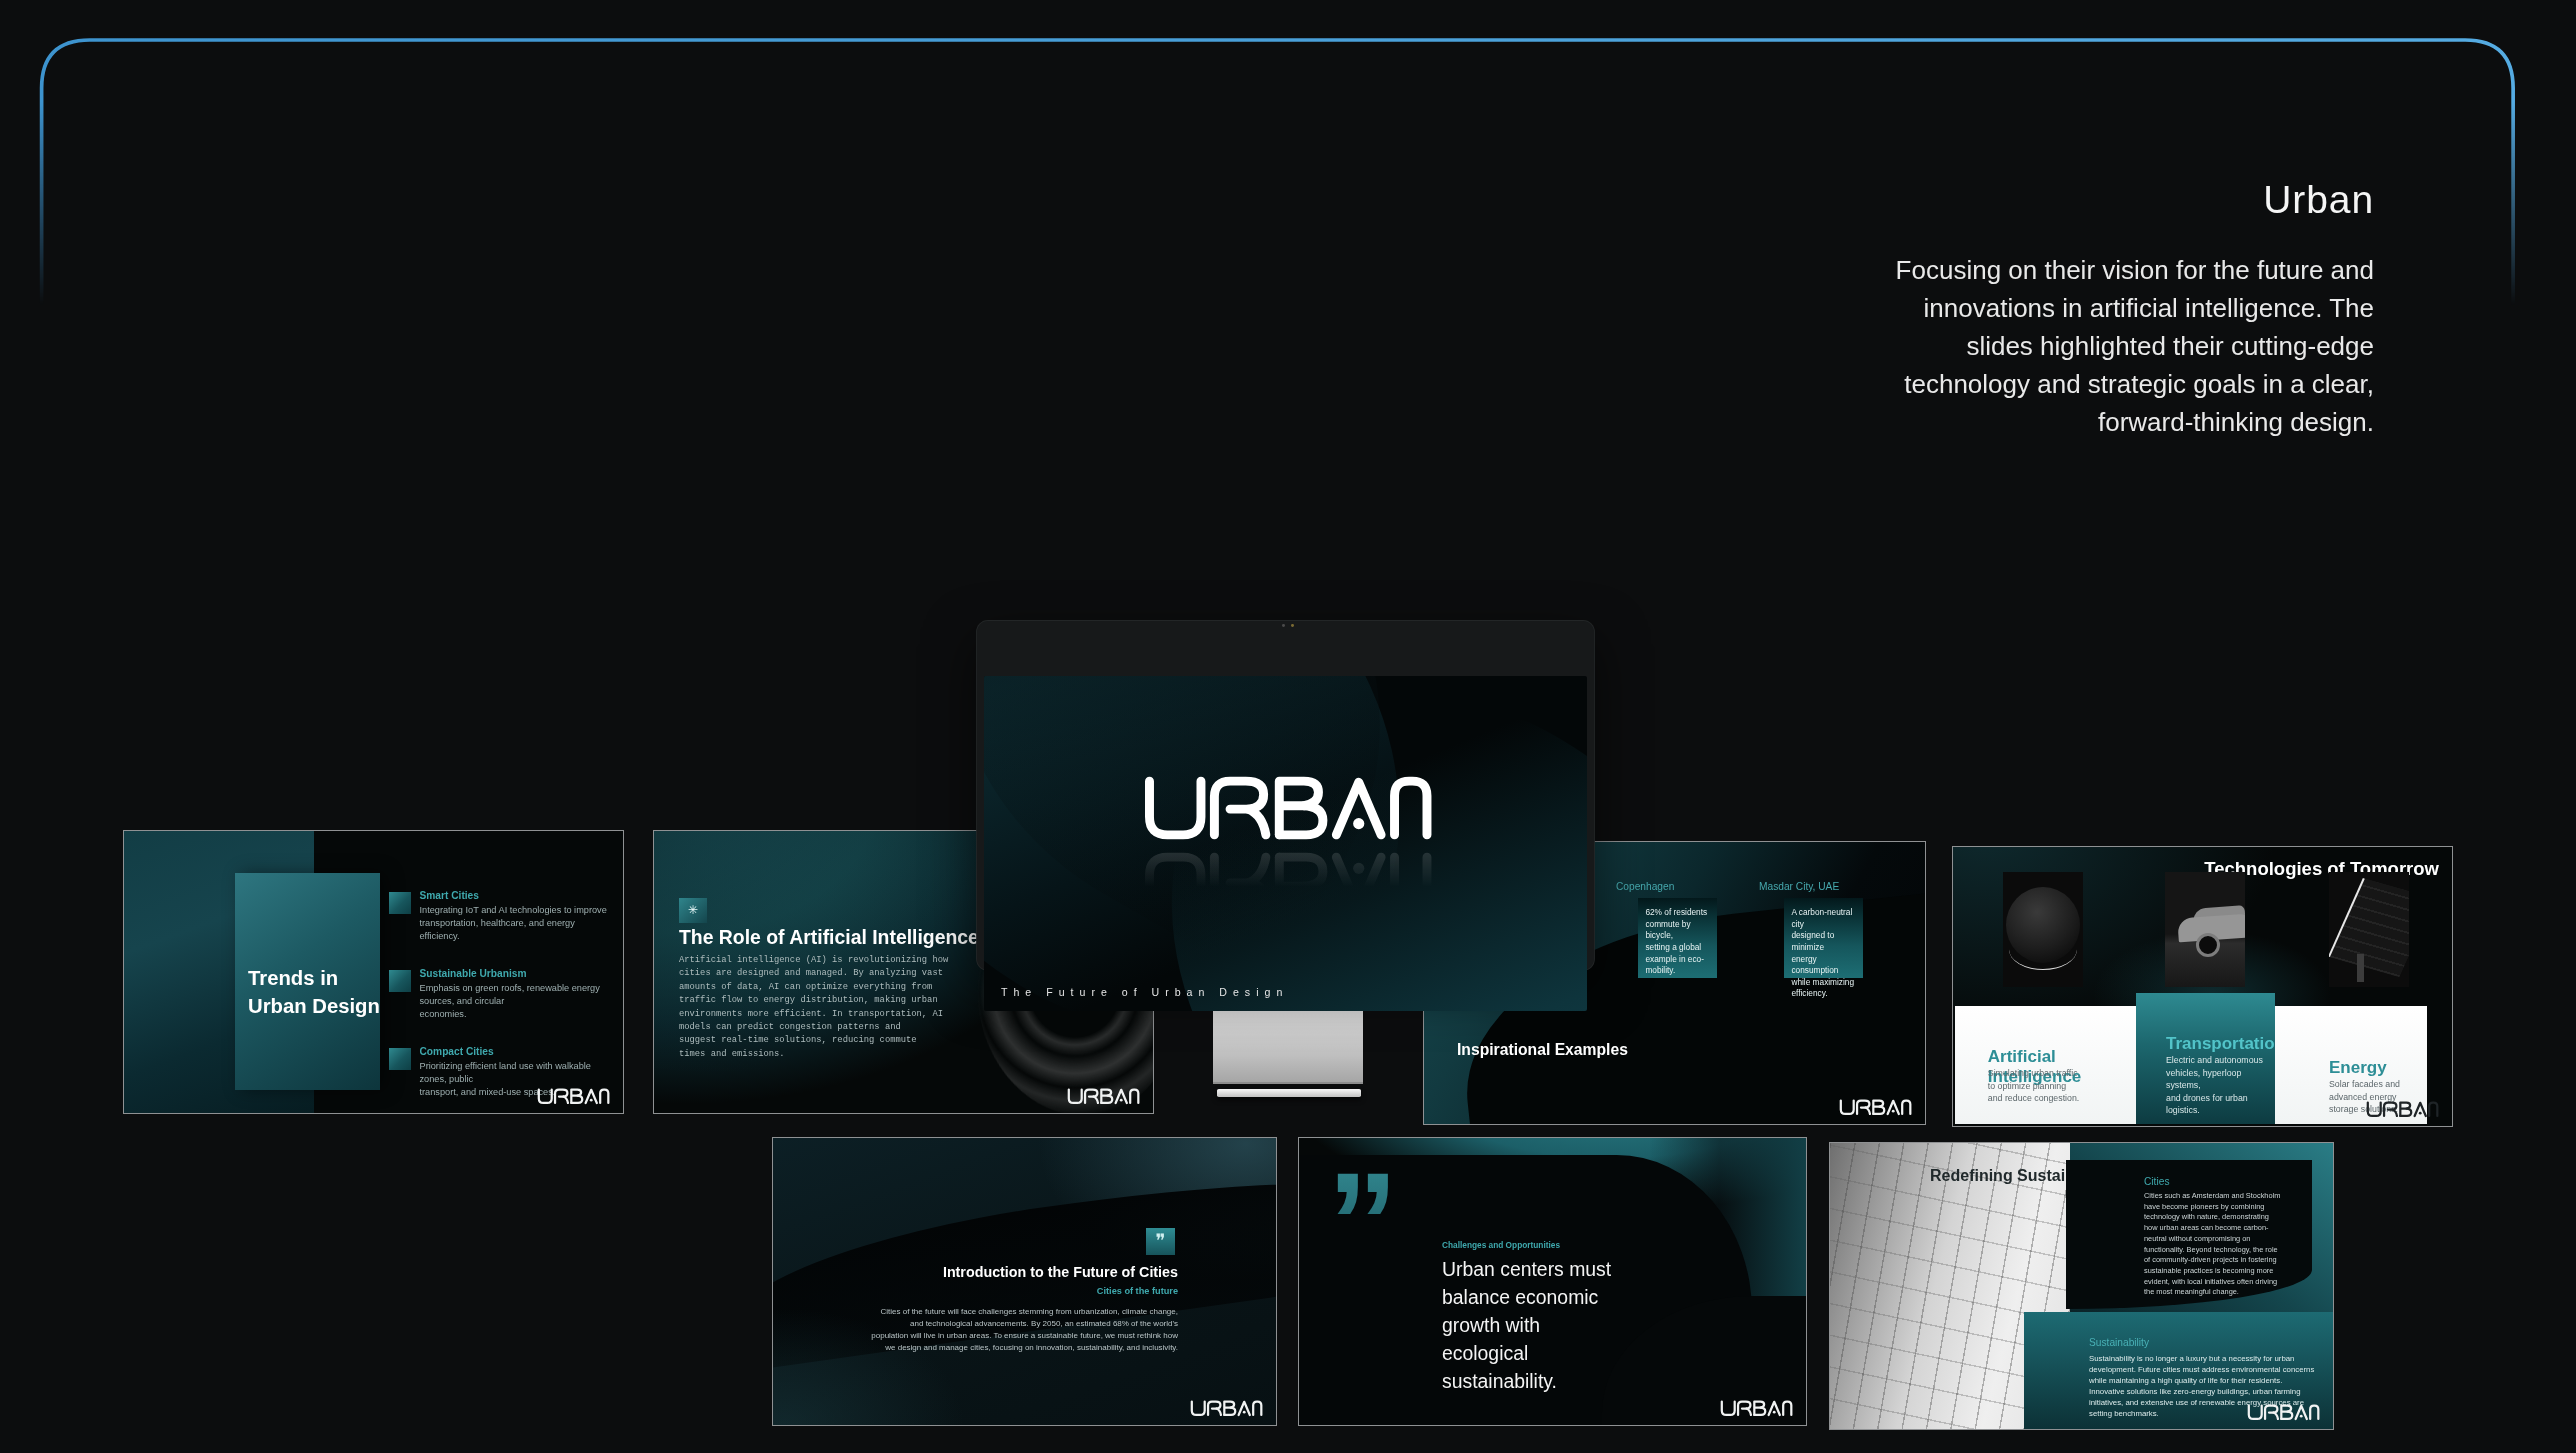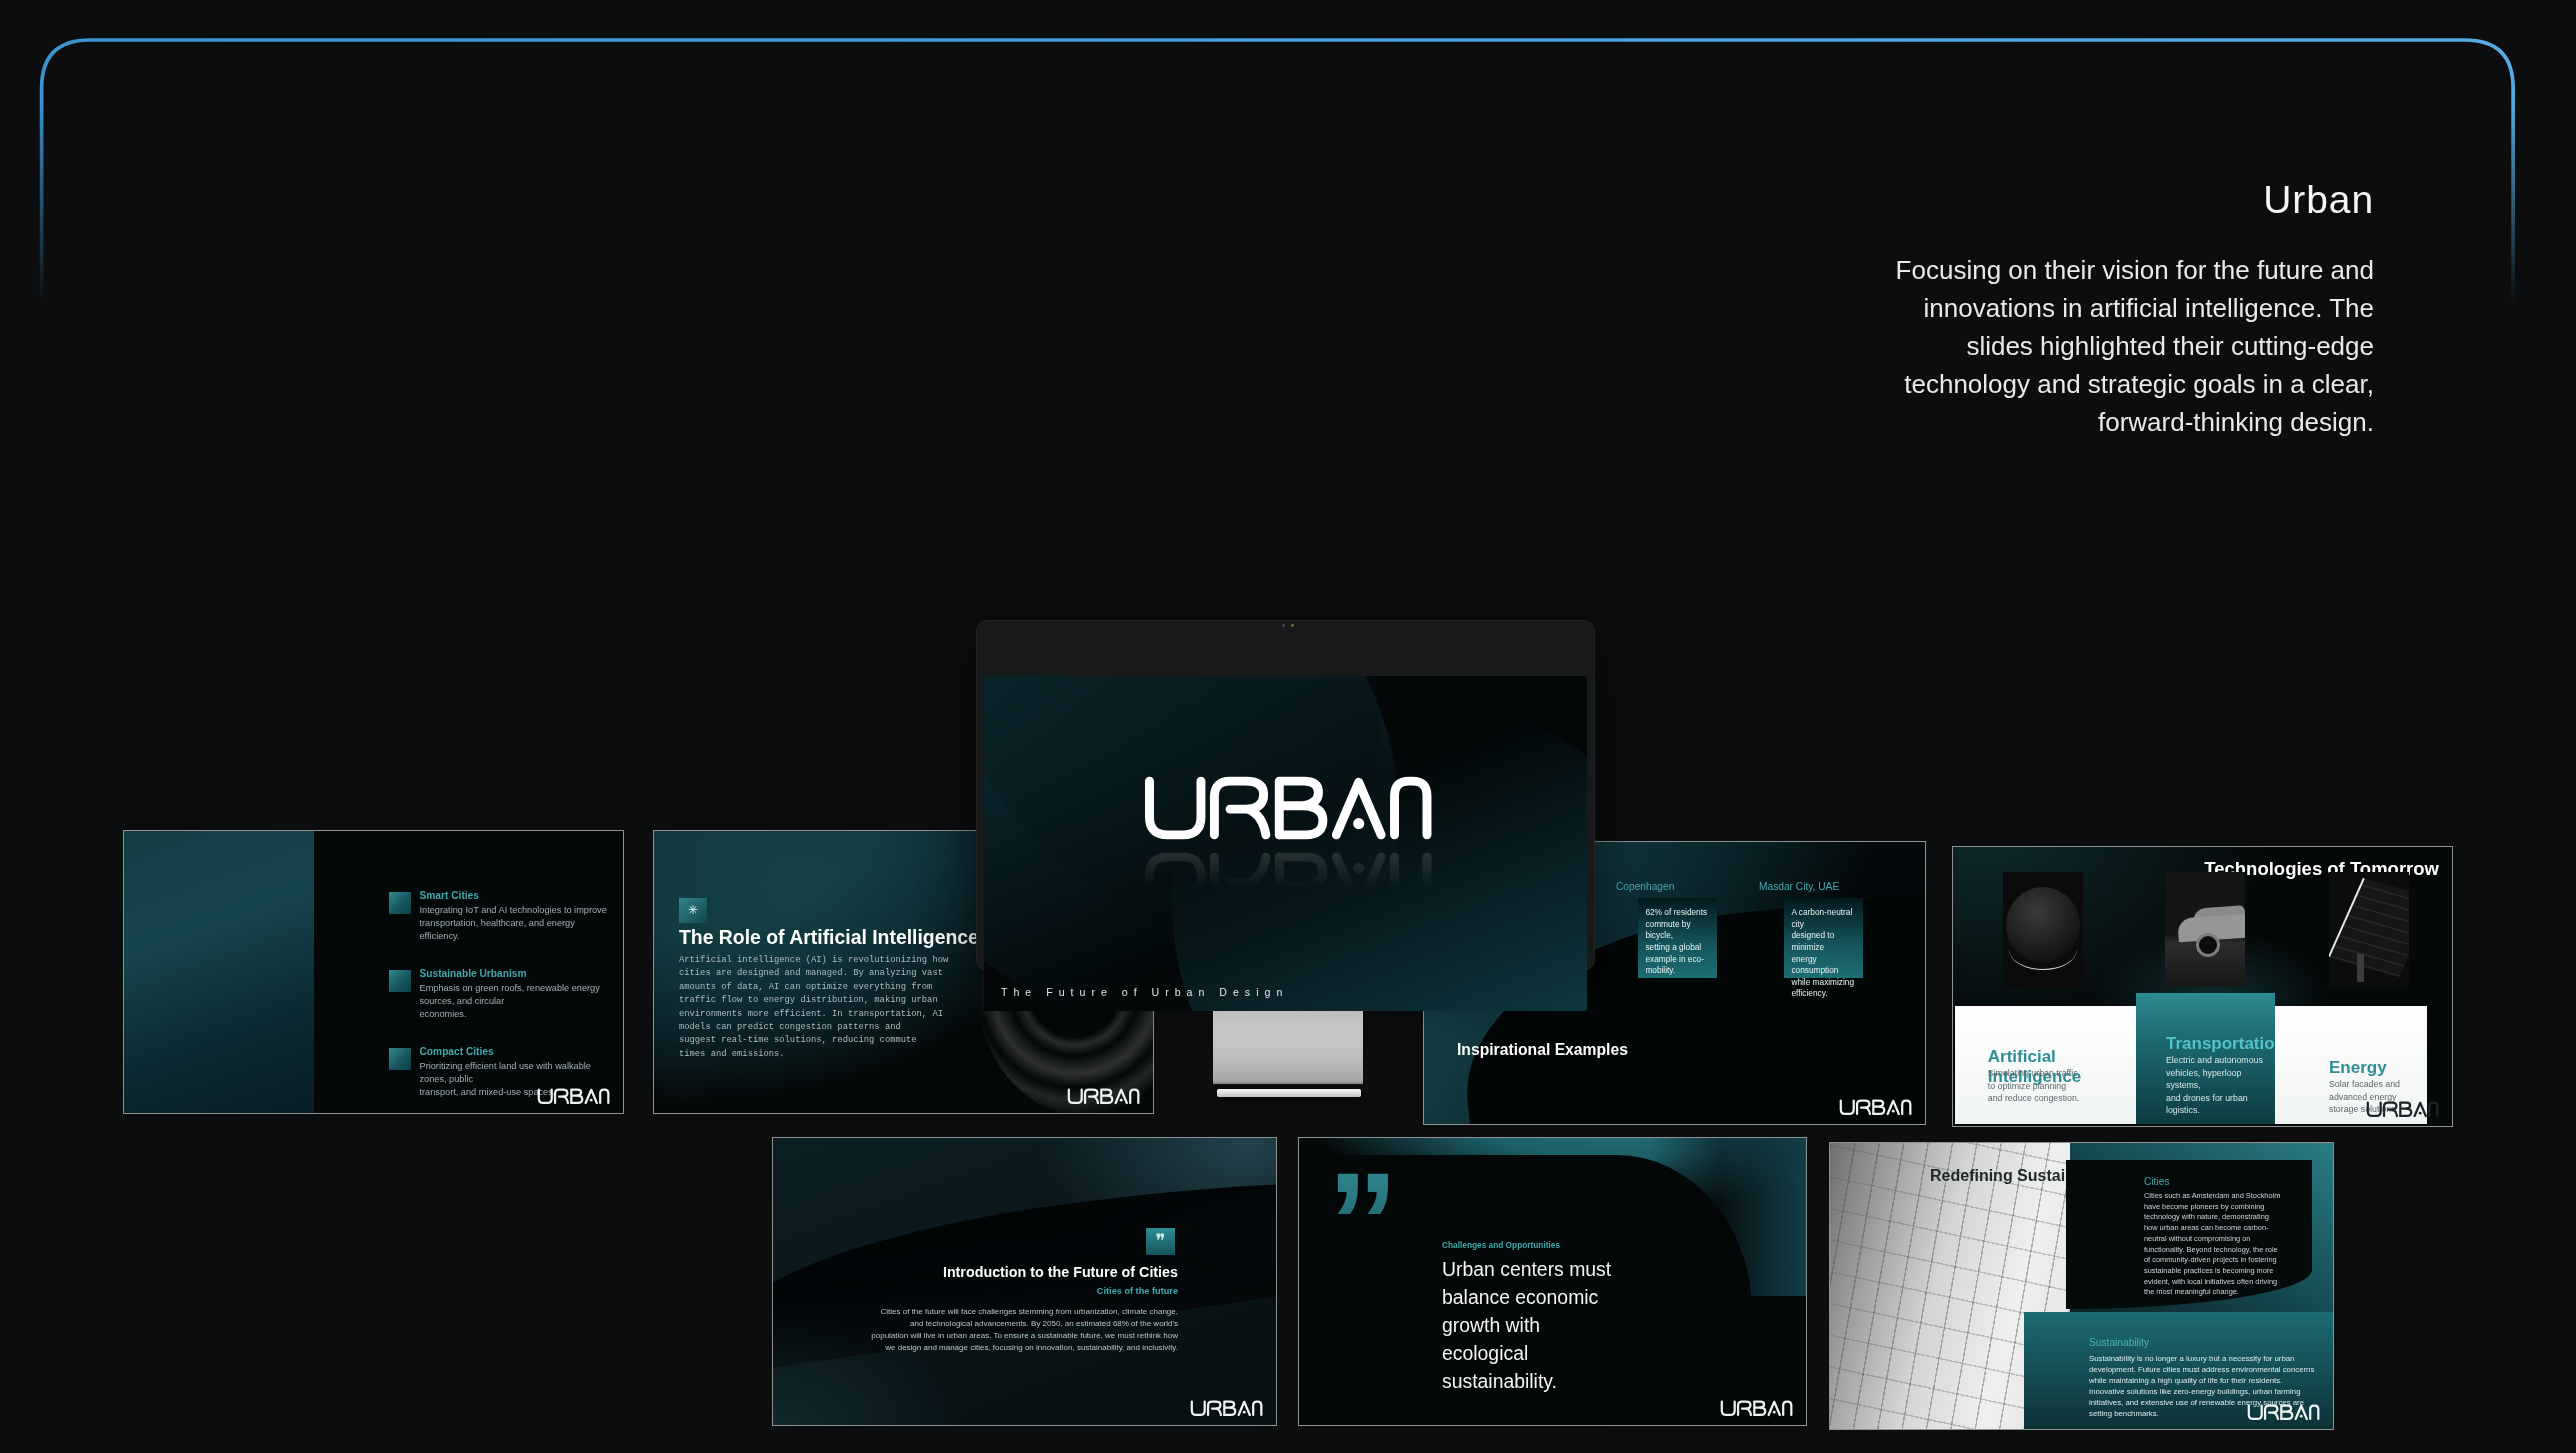--- a/index.html
+++ b/index.html
@@ -238,20 +238,24 @@
 
   <div id="page-heading">Urban</div>
   <div id="page-description" class="pre">Focusing on their vision for the future and
 innovations in artificial intelligence. The
 slides highlighted their cutting-edge
 technology and strategic goals in a clear,
 forward-thinking design.</div>
 
   <div id="slide-trends" class="slide">
     <div class="trends-col"></div>
+    <div class="trends-panel">
+      <div class="trends-title pre">Trends in
+Urban Design</div>
+    </div>
     <div class="trend-item" style="top:59px">
       <div class="trend-sq"></div>
       <div class="trend-label">Smart Cities</div>
       <div class="trend-body pre">Integrating IoT and AI technologies to improve
 transportation, healthcare, and energy efficiency.</div>
     </div>
     <div class="trend-item" style="top:137px">
       <div class="trend-sq"></div>
       <div class="trend-label">Sustainable Urbanism</div>
       <div class="trend-body pre">Emphasis on green roofs, renewable energy sources, and circular

